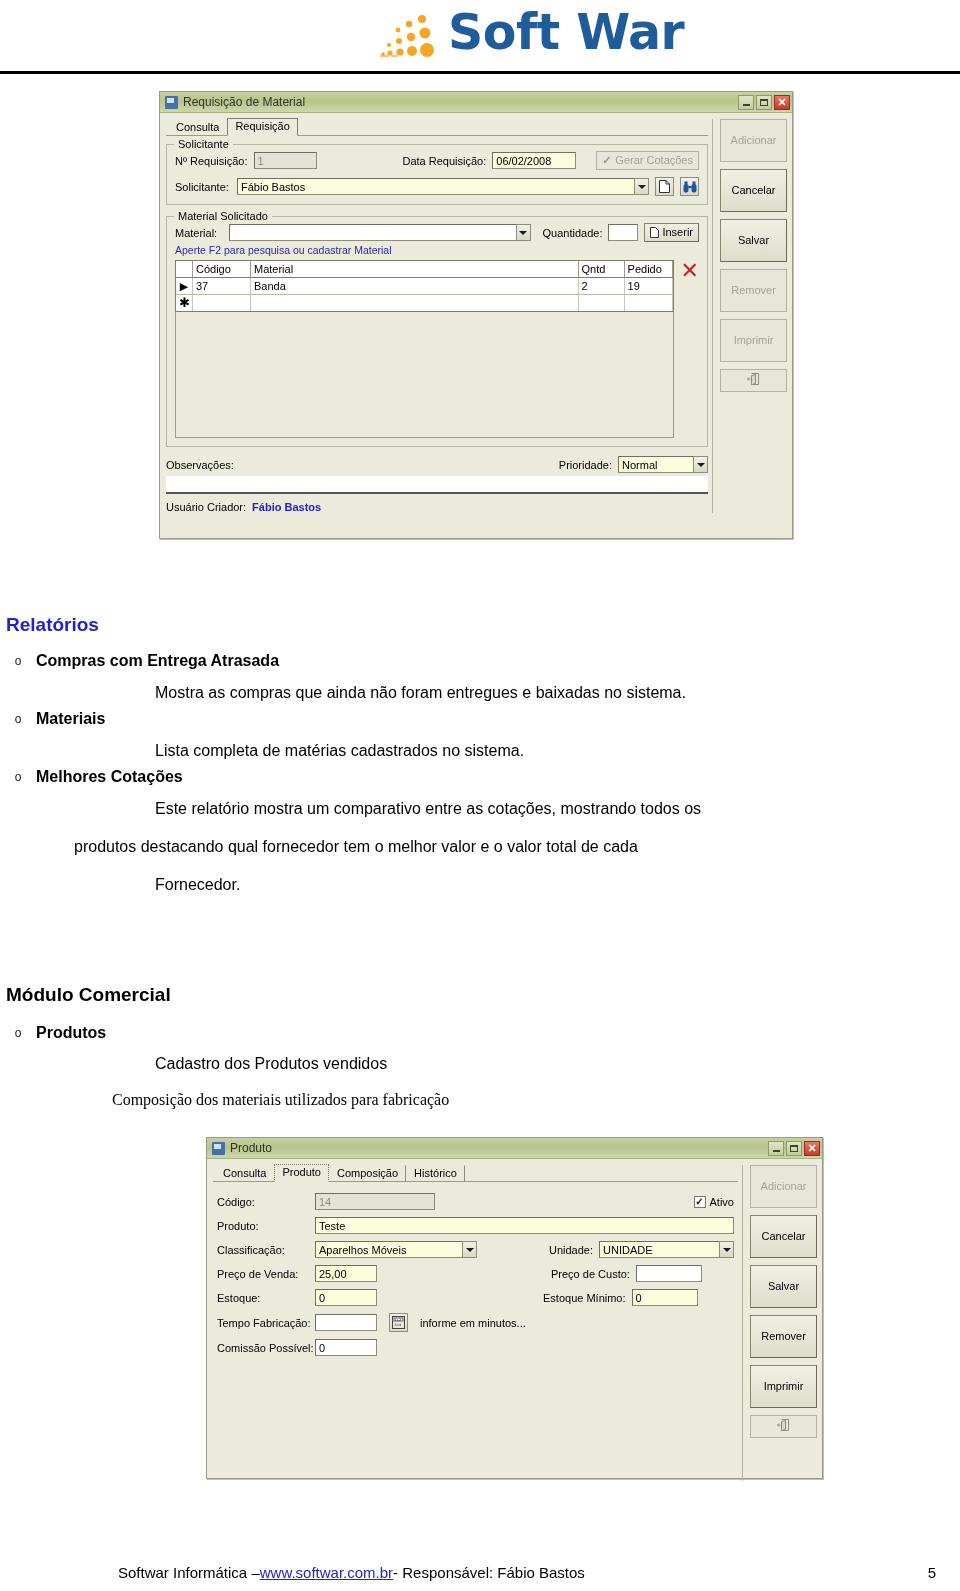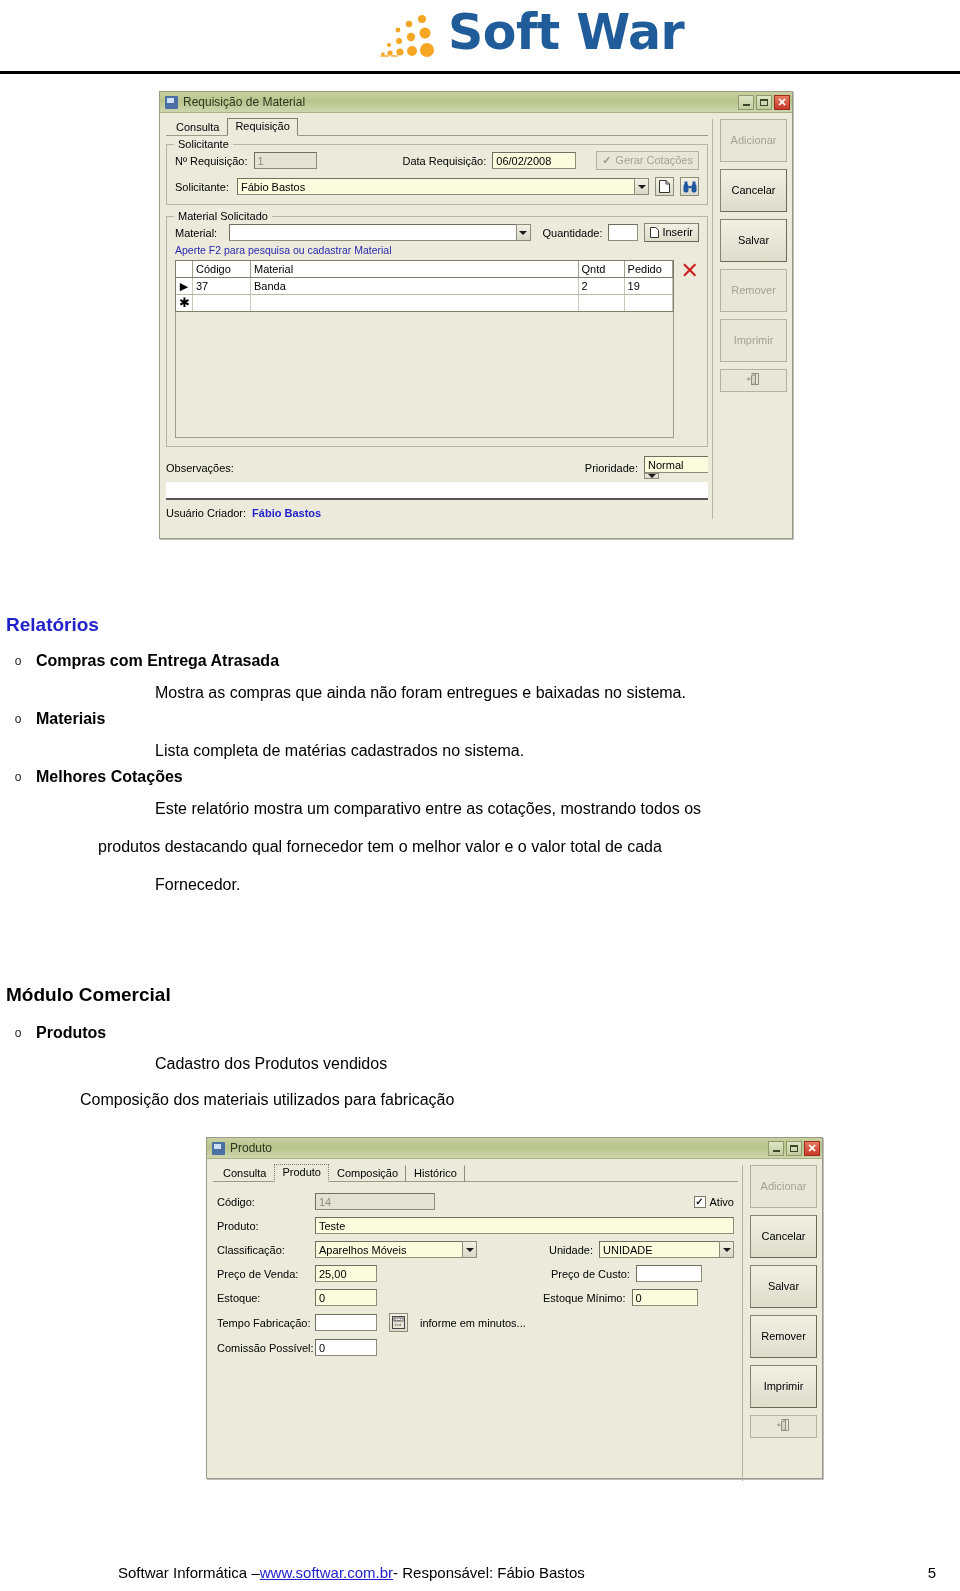--- a/index.html
+++ b/index.html
@@ -342,21 +342,21 @@
             </div>
             <div class="listpane" style="height:126px;"></div>
           </div>
           <div class="xbtn" style="padding-top:2px;">✕</div>
         </div>
       </div>
 
       <div class="row" style="margin-top:9px; margin-bottom:3px;">
         <span class="lbl">Observações:</span>
         <span class="lbl" style="margin-left:auto;">Prioridade:</span>
-        <div class="combo" style="width:64px;flex-direction:column;">
+        <div class="combo" style="width:90px;">
           <div class="field">Normal</div>
           <div class="arrow"></div>
         </div>
       </div>
       <div class="underline-field"></div>
 
       <div class="row" style="margin-top:7px;">
         <span class="lbl">Usuário Criador:</span>
         <span class="lbl" style="color:#2222CC;font-weight:bold;">Fábio Bastos</span>
       </div>
@@ -397,33 +397,33 @@
     <div class="mk">o</div>
     <div class="bt">Materiais</div>
   </div>
   <div class="para" style="padding-left:155px;">Lista completa de matérias cadastrados no sistema.</div>
 
   <div class="bullet" style="margin-top:-6px;">
     <div class="mk">o</div>
     <div class="bt">Melhores Cotações</div>
   </div>
   <div class="para" style="padding-left:155px;">Este relatório mostra um comparativo entre as cotações, mostrando todos os</div>
-  <div class="para" style="padding-left:98px;">produtos destacando qual fornecedor tem o melhor valor e o valor total de cada</div>
+  <div class="para" style="padding-left:74px;">produtos destacando qual fornecedor tem o melhor valor e o valor total de cada</div>
   <div class="para" style="padding-left:155px;">Fornecedor.</div>
 </div>
 
 <div class="doc" style="top:984px;">
   <h2 class="sec" style="padding-left:6px;">Módulo Comercial</h2>
 
   <div class="bullet" style="margin-top:14px;">
     <div class="mk">o</div>
     <div class="bt">Produtos</div>
   </div>
   <div class="para" style="padding-left:155px; line-height:36px;">Cadastro dos Produtos vendidos</div>
-  <div class="para" style="padding-left:80px; line-height:36px;">Composição dos materiais utilizados para fabricação</div>
+  <div class="para" style="padding-left:112px; line-height:36px;font-family:Liberation Serif, serif;">Composição dos materiais utilizados para fabricação</div>
 </div>
 
 <div class="win" style="left:206px; top:1137px; width:617px; height:342px;">
 
   <div class="titlebar">
     <div class="tb-icon"></div>
     <div class="tb-title">Produto</div>
     <div class="tb-btns">
       <div class="tb-btn">
           <span class="min-glyph"></span>

